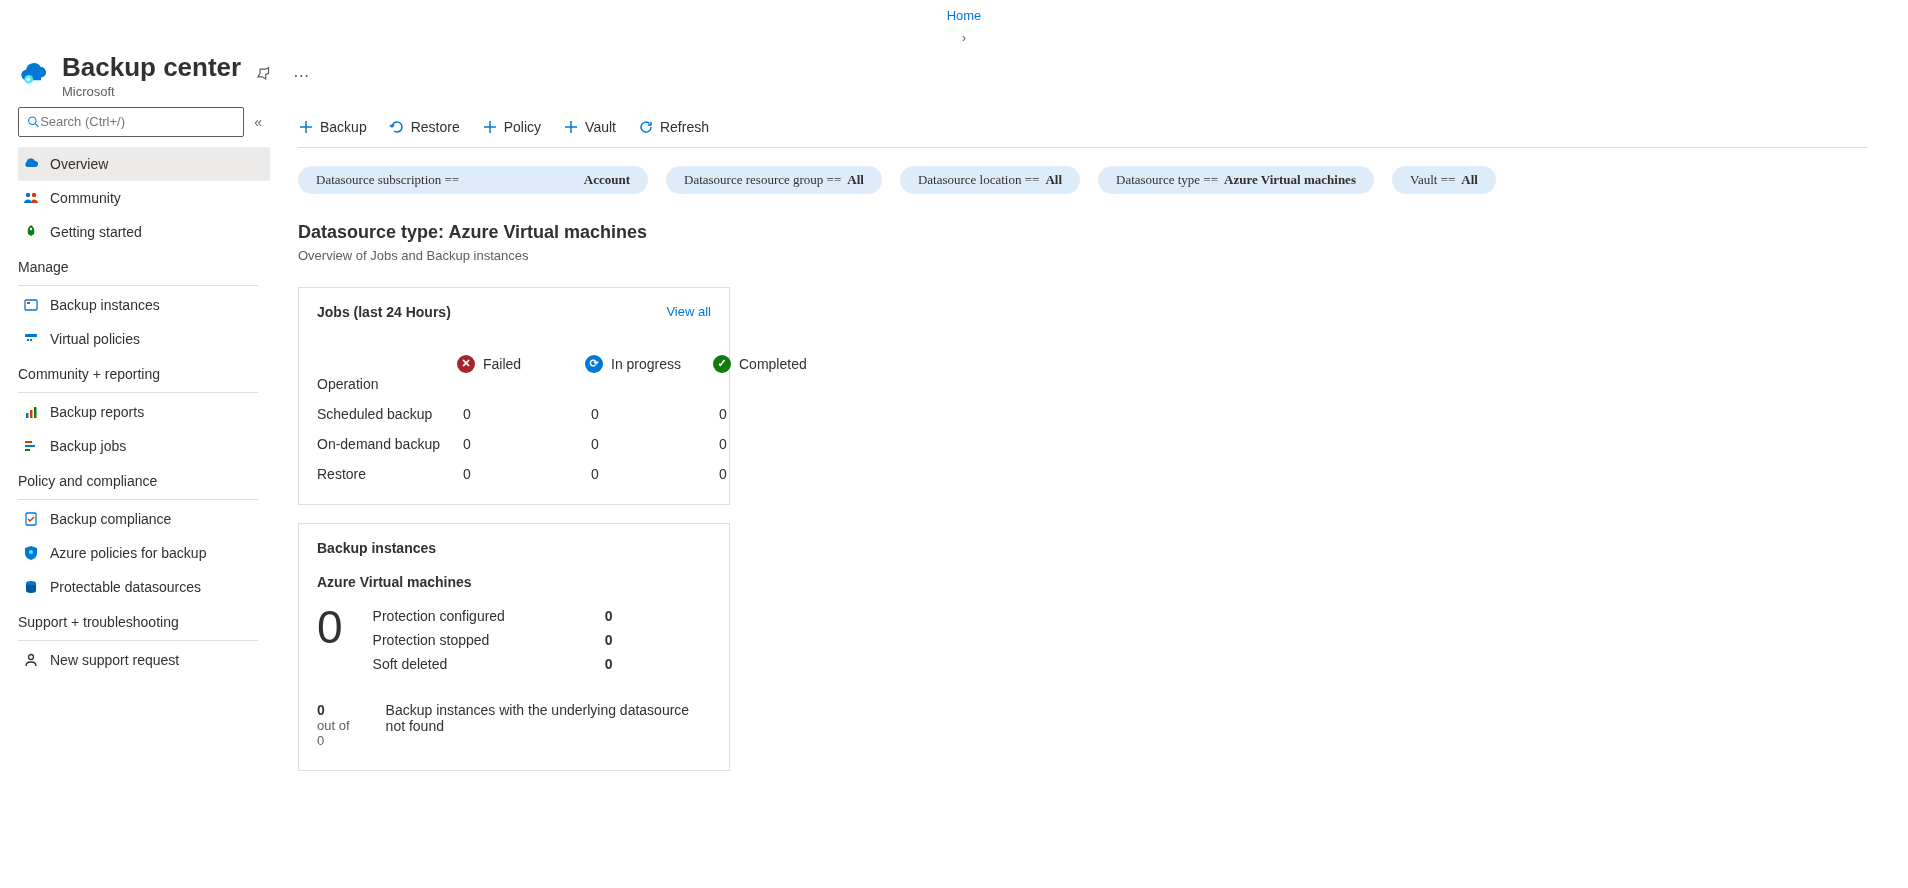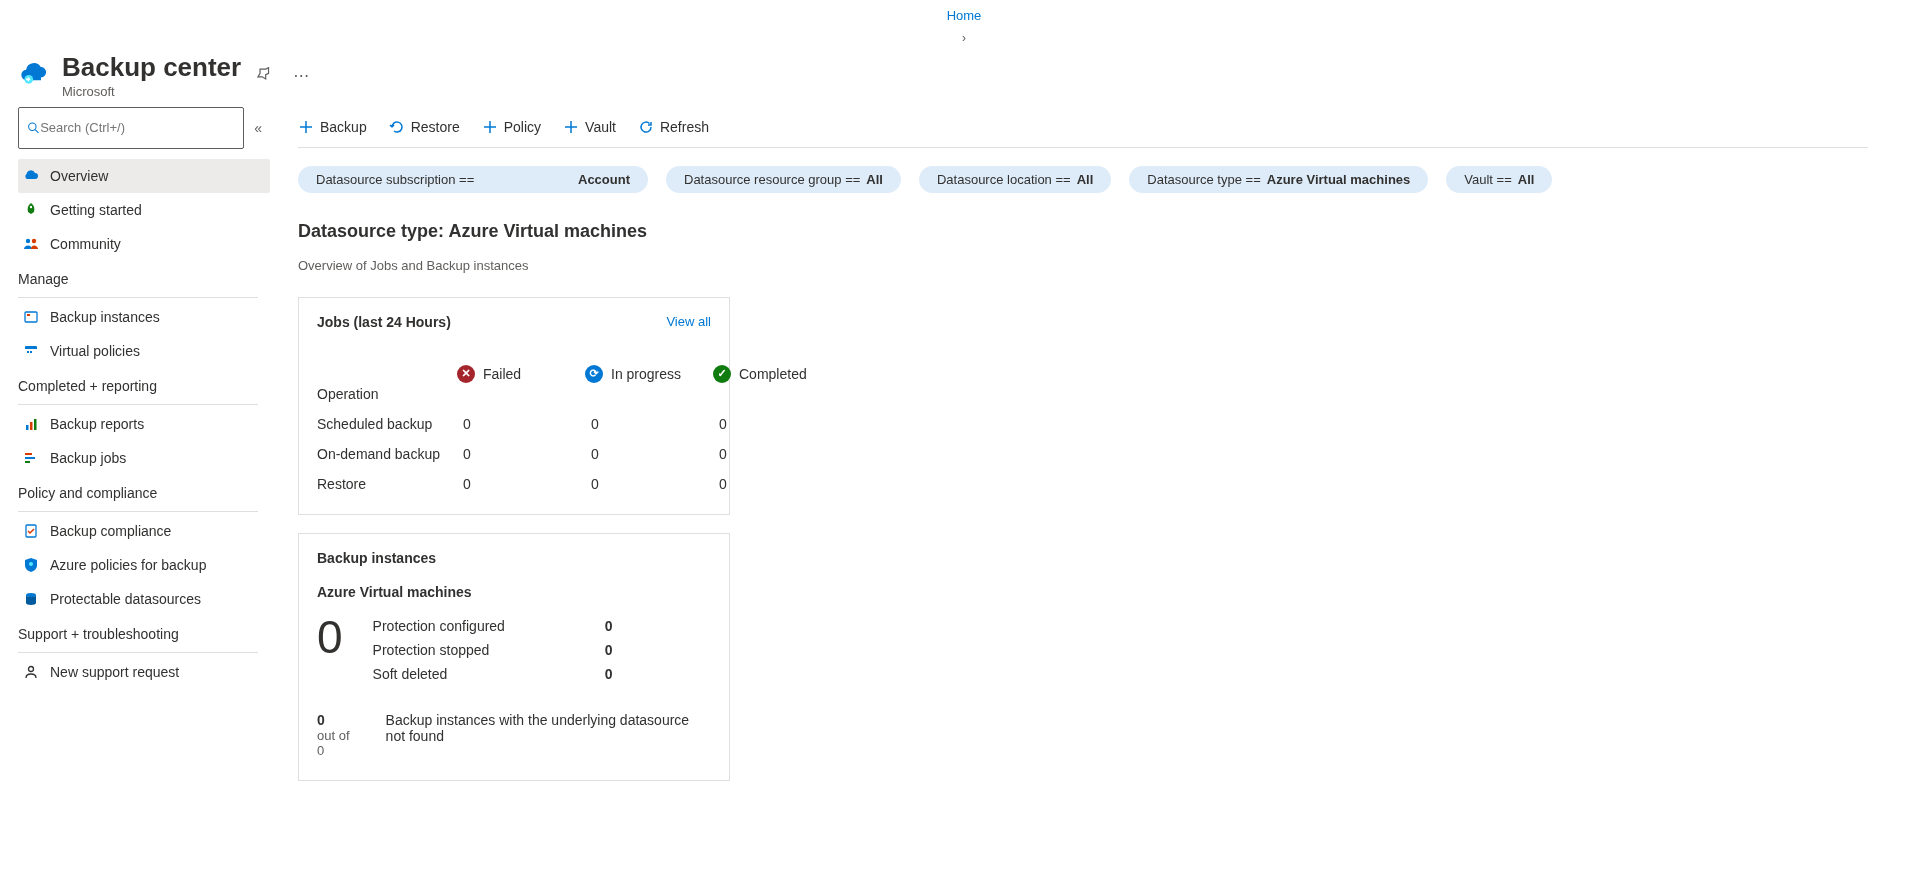--- a/index.html
+++ b/index.html
@@ -48,21 +48,21 @@
   padding: 0 0 0 18px;
   flex-shrink: 0;
 }
 .search-row { display: flex; align-items: center; gap: 10px; margin-bottom: 10px; padding-right: 8px; }
 .search-box {
   flex: 1;
   display: flex;
   align-items: center;
   border: 1px solid #605e5c;
   border-radius: 2px;
-  padding: 20px 8px;
+  padding: 14px 8px;
   height: 28px;
 }
 .search-box input {
   border: none;
   outline: none;
   font-size: 13px;
   width: 100%;
   background: transparent;
 }
 .collapse-btn { color: #605e5c; cursor: pointer; font-size: 14px; }
@@ -111,40 +111,41 @@
 }
 .toolbar-btn .tic { color: #0078d4; width: 16px; height: 16px; display: flex; align-items: center; justify-content: center; }
 .toolbar-btn .tic svg { width: 16px; height: 16px; }
 
 
 .filter-row {
   display: flex;
   gap: 18px;
   padding: 18px 0 8px 0;
   flex-wrap: wrap;
+  font-family: Liberation Serif, serif;
 }
 .pill {
   background: #deecf9;
   border-radius: 20px;
   padding: 6px 18px;
   font-size: 13px;
   color: #323130;
   display: flex;
   align-items: center;
   gap: 6px;
   cursor: pointer;
   white-space: nowrap;
 }
 .pill .strong { font-weight: 600; }
 .pill.wide { min-width: 350px; justify-content: space-between; }
 
 
 .section-heading { padding: 20px 0 6px 0; }
 .section-heading h2 { font-size: 18px; font-weight: 600; }
-.section-heading .desc { font-size: 13px; color: #605e5c; margin-top: 16px; }
+.section-heading .desc { font-size: 13px; color: #605e5c; margin-top: 5px; }
 
 
 .card {
   border: 1px solid #e1dfdd;
   width: 432px;
   padding: 16px 18px 22px 18px;
   margin-top: 18px;
 }
 .card-title-row { display: flex; justify-content: space-between; align-items: center; }
 .card-title { font-size: 14px; font-weight: 600; }
@@ -235,37 +236,37 @@
       <span class="nic">
           <svg viewBox="0 0 16 16">
             <path fill="#0078d4" d="M12 11a3 3 0 0 0 0-6 4.5 4.5 0 0 0-8.5 1A3 3 0 0 0 4 11h8z"></path>
           </svg>
         </span>
       <span>Overview</span>
     </div>
     <div class="nav-item">
       <span class="nic">
           <svg viewBox="0 0 16 16">
-            <path fill="#107c10" d="M8 1c3 2 4 5 3 9l-3 2-3-2c-1-4 0-7 3-9z"></path>
-            <circle cx="8" cy="5" r="1.2" fill="#fff"></circle>
-          </svg>
-        </span>
-      <span>Getting started</span>
-    </div>
-    <div class="nav-item">
-      <span class="nic">
-          <svg viewBox="0 0 16 16">
             <circle cx="5" cy="5" r="2.2" fill="#0078d4"></circle>
             <circle cx="11" cy="5" r="2.2" fill="#d83b01"></circle>
             <path fill="#0078d4" d="M1 13c0-2 2-3.5 4-3.5s4 1.5 4 3.5z"></path>
             <path fill="#d83b01" d="M8 13c0-2 1.5-3.5 3-3.5s4 1.5 4 3.5z"></path>
           </svg>
         </span>
       <span>Community</span>
     </div>
+    <div class="nav-item">
+      <span class="nic">
+          <svg viewBox="0 0 16 16">
+            <path fill="#107c10" d="M8 1c3 2 4 5 3 9l-3 2-3-2c-1-4 0-7 3-9z"></path>
+            <circle cx="8" cy="5" r="1.2" fill="#fff"></circle>
+          </svg>
+        </span>
+      <span>Getting started</span>
+    </div>
 
     <div class="nav-group-header">Manage</div>
     <div class="nav-divider"></div>
     <div class="nav-item">
       <span class="nic">
           <svg viewBox="0 0 16 16">
             <rect x="2" y="3" width="12" height="10" rx="1" fill="none" stroke="#0078d4" stroke-width="1.3"></rect>
             <rect x="4" y="5" width="3" height="2" fill="#d83b01"></rect>
           </svg>
         </span>
@@ -276,21 +277,21 @@
           <svg viewBox="0 0 16 16">
             <rect x="2" y="3" width="12" height="11" rx="1" fill="#0078d4"></rect>
             <rect x="2" y="6" width="12" height="8" fill="#fff"></rect>
             <rect x="4" y="8" width="2" height="2" fill="#0078d4"></rect>
             <rect x="7" y="8" width="2" height="2" fill="#0078d4"></rect>
           </svg>
         </span>
       <span>Virtual policies</span>
     </div>
 
-    <div class="nav-group-header">Completed + reporting</div>
+    <div class="nav-group-header">Community + reporting</div>
     <div class="nav-divider"></div>
     <div class="nav-item">
       <span class="nic">
           <svg viewBox="0 0 16 16">
             <rect x="3" y="9" width="2.5" height="5" fill="#0078d4"></rect>
             <rect x="7" y="6" width="2.5" height="8" fill="#d83b01"></rect>
             <rect x="11" y="3" width="2.5" height="11" fill="#107c10"></rect>
           </svg>
         </span>
       <span>Backup reports</span>

